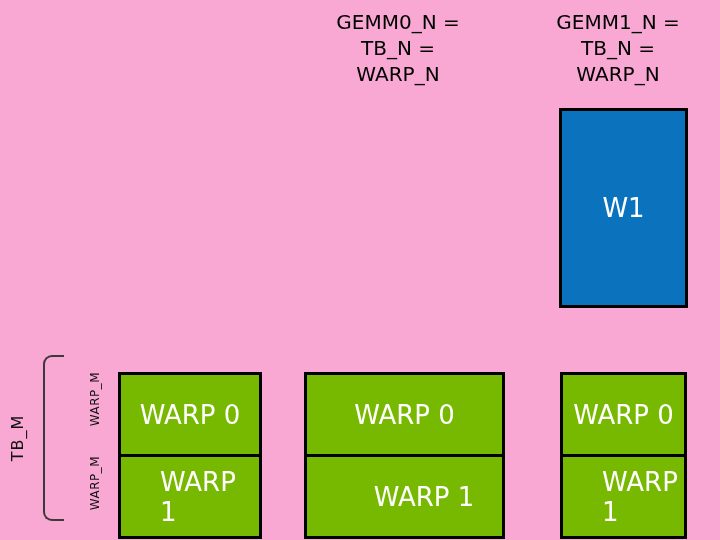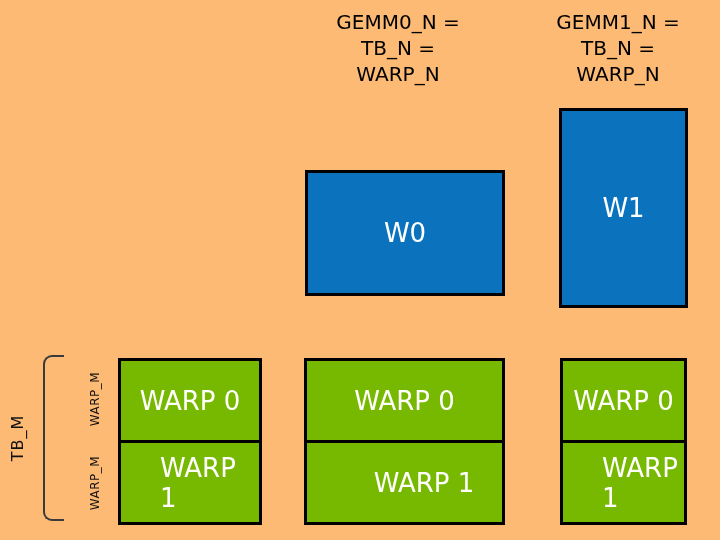--- a/index.html
+++ b/index.html
@@ -1,21 +1,21 @@
 <!DOCTYPE html>
 <html><head>
 <meta charset="utf-8">
 <style>
   html, body { margin: 0; padding: 0; background: #ffffff; }
   * { box-sizing: border-box; }
   #canvas {
     position: relative;
     width: 720px;
     height: 540px;
-    background: #fdba74;
+    background: #f9a8d4;
     overflow: hidden;
     font-family: "DejaVu Sans", "Liberation Sans", sans-serif;
     color: #000000;
   }
 
   
   .col-header {
     position: absolute;
     top: 9px;
     width: 220px;
@@ -35,21 +35,21 @@
     display: flex;
     align-items: center;
     justify-content: center;
     color: #ffffff;
     font-size: 26px;
   }
   .blue-box.w0 { left: 305px; top: 170px; width: 200px; height: 126px; }
   .blue-box.w1 { left: 559px; top: 108px; width: 129px; height: 200px; }
 
   
-  .warp-col { position: absolute; top: 358px; }
+  .warp-col { position: absolute; top: 372px; }
   .warp-col.c0 { left: 118px; width: 144px; }
   .warp-col.c1 { left: 304px; width: 201px; }
   .warp-col.c2 { left: 560px; width: 127px; }
   .warp-cell {
     height: 85px;
     border: 3px solid #000000;
     display: flex;
     align-items: center;
     justify-content: center;
     color: #ffffff;
@@ -106,23 +106,20 @@
     <span>GEMM0_N =</span>
     <span>TB_N =</span>
     <span>WARP_N</span>
   </div>
   <div class="col-header h1">
     <span>GEMM1_N =</span>
     <span>TB_N =</span>
     <span>WARP_N</span>
   </div>
 
-  <div class="blue-box w0" style="background-color: rgb(11, 115, 190);">
-    <span>W0</span>
-  </div>
   <div class="blue-box w1" style="background-color: rgb(11, 115, 190);">
     <span>W1</span>
   </div>
 
   <div class="rot tb-m-label">TB_M</div>
   <div class="bracket"></div>
   <div class="rot warp-m-label top">WARP_M</div>
   <div class="rot warp-m-label bottom">WARP_M</div>
 
   <div class="warp-col c0">

